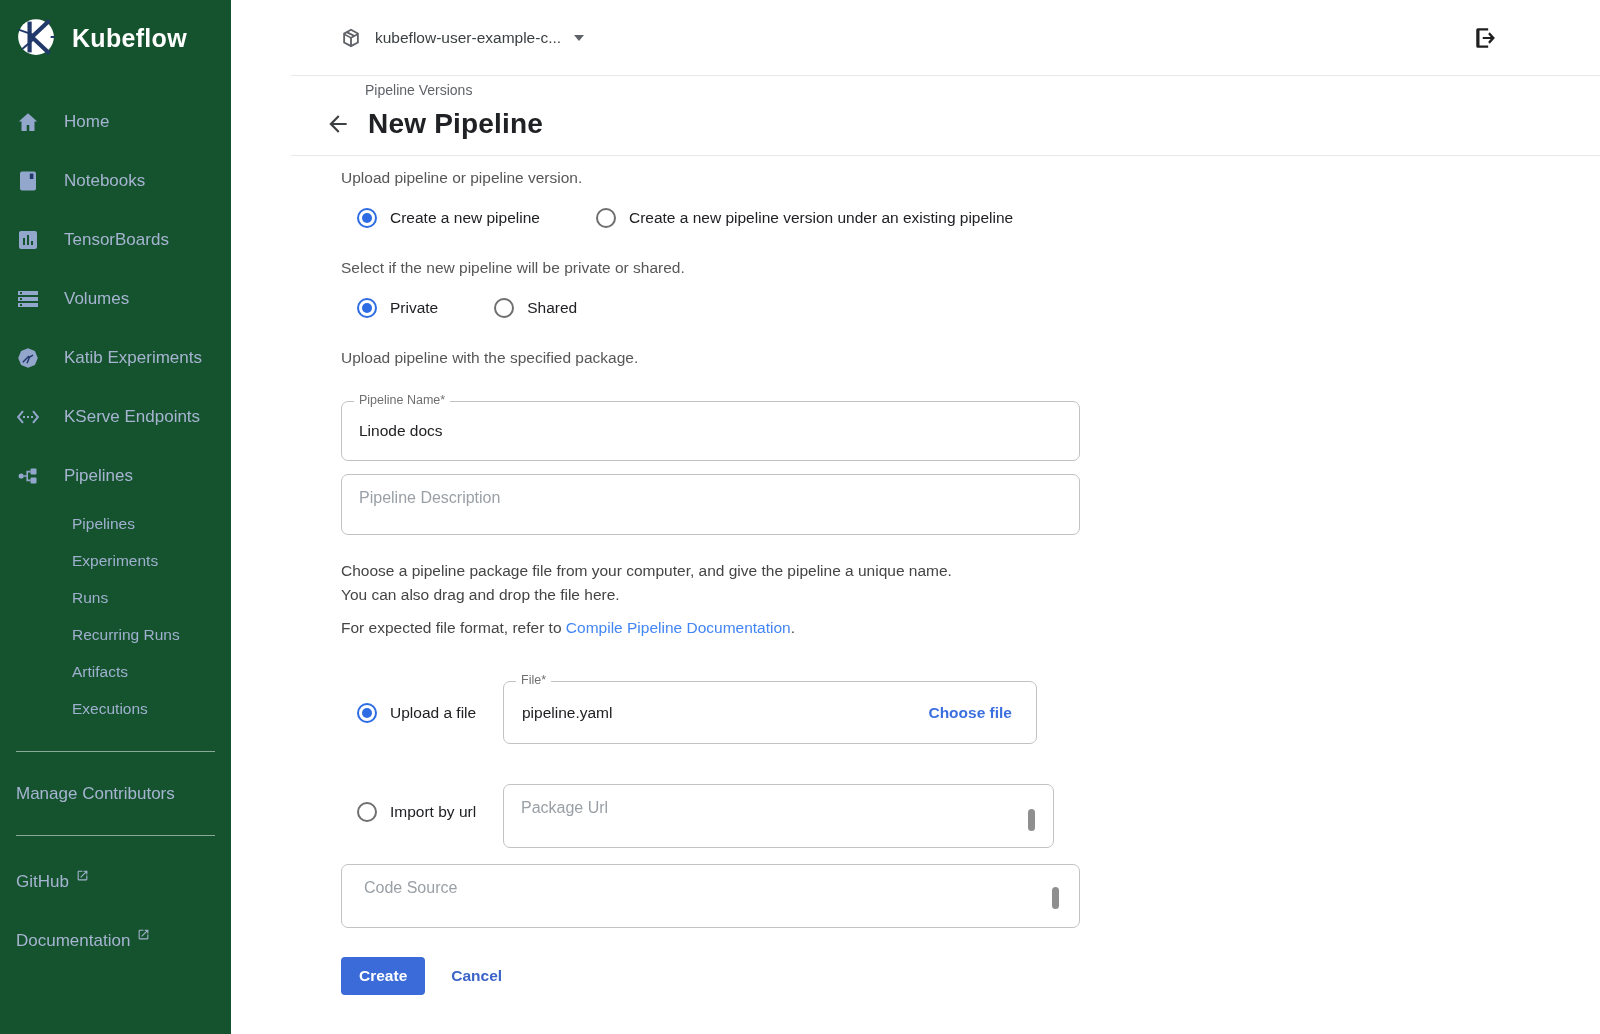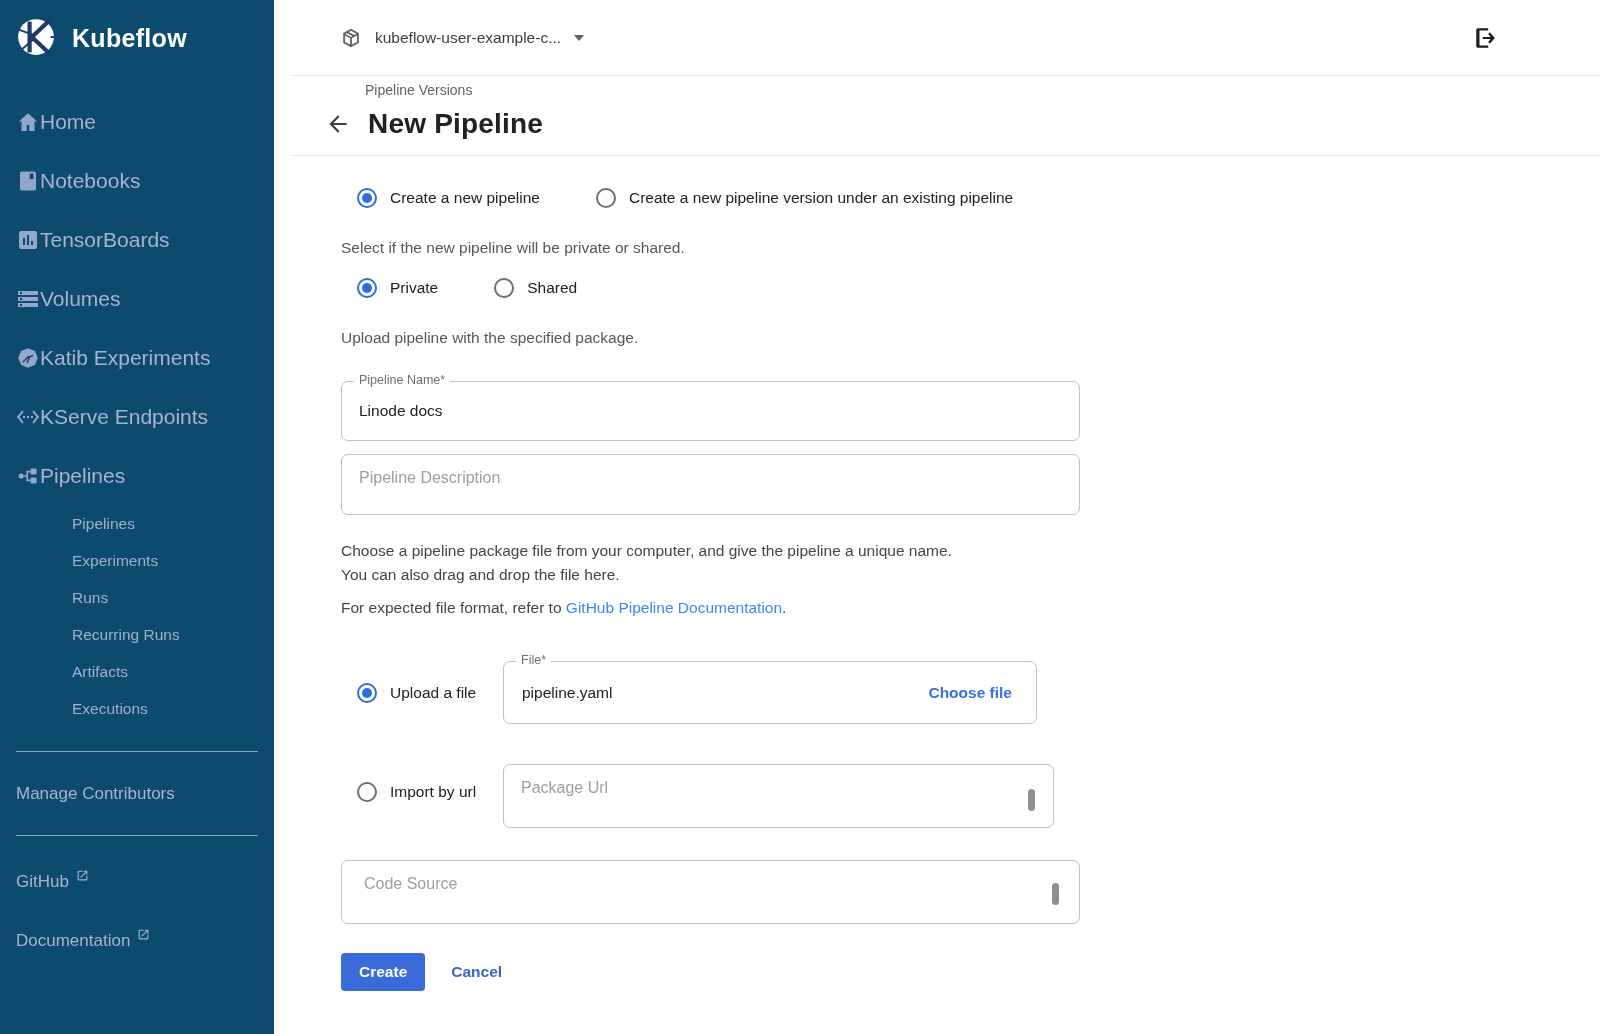--- a/index.html
+++ b/index.html
@@ -5,29 +5,29 @@
   * { box-sizing: border-box; }
   html,body { margin:0; padding:0; }
   body {
     width:1600px; height:1034px;
     font-family:"Liberation Sans", sans-serif;
     background:#ffffff; overflow:hidden; position:relative;
   }
 
   
   .sidebar {
-    position:absolute; left:0; top:0; width:274px; height:1034px;
-    background:#0c4a6e; color:#a6b4d2;text-align:center;
+    position:absolute; left:0; top:0; width:231px; height:1034px;
+    background:#14532d; color:#a6b4d2;text-align:center;
   }
   .logo-row { display:flex; align-items:center; gap:14px; padding:15px 0 0 14px; height:62px; }
   .logo-text { color:#fff; font-size:25px; font-weight:700; letter-spacing:.3px; }
   .nav { margin-top:30px; }
   .nav-item {
-    display:flex; align-items:center; 
-    height:59px; padding:0 16px; font-size:21px; color:#a6b4d2; cursor:pointer;
+    display:flex; align-items:center; gap:24px;
+    height:59px; padding:0 16px; font-size:17px; color:#a6b4d2; cursor:pointer;
   }
   .nav-icon { width:24px; height:24px; color:#93a7cd; flex:0 0 24px; display:flex; align-items:center; justify-content:center; }
   .nav-icon svg { width:24px; height:24px; display:block; }
   .sub-item { height:37px; display:flex; align-items:center; padding-left:72px; font-size:15.5px; color:#9fb0cf; cursor:pointer; }
   .side-divider { border:none; border-top:1px solid rgba(255,255,255,.5); margin:24px 16px 0 16px; }
   .side-link { display:flex; align-items:center; height:59px; padding:0 16px; font-size:17px; color:#a6b4d2; cursor:pointer; }
   .ext-icon { width:13px; height:13px; margin-left:7px; position:relative; top:-6px; color:#a6b4d2; }
   .ext-icon svg { width:13px; height:13px; display:block; }
 
   
@@ -85,21 +85,21 @@
   .radio-cell { display:flex; align-items:center; width:146px; flex:0 0 146px; }
   .file-box { width:534px; height:63px; }
   .file-value { position:absolute; left:18px; top:50%; transform:translateY(-50%); font-size:15.5px; color:#202124; }
   .choose-file { position:absolute; right:24px; top:50%; transform:translateY(-50%); font-size:15.5px; font-weight:700; color:#3b6fe0; background:none; border:none; cursor:pointer; padding:0; font-family:Liberation Sans, sans-serif; }
 
   .url-row { display:flex; align-items:flex-start; margin-top:40px; padding-left:16px; }
   .url-row .radio-cell { padding-top:18px; }
   .url-box { width:551px; height:64px; }
   .scroll-thumb { position:absolute; right:18px; top:24px; width:7px; height:22px; border-radius:4px; background:#8f8f8f; }
 
-  .code-box { width:739px; height:64px; margin-top:32px; }
+  .code-box { width:739px; height:64px; margin-top:16px; }
 
   .btn-row { display:flex; align-items:center; margin-top:29px; }
   .create-btn {
     min-width:78px; height:38px; border:none; border-radius:4px; background:#3b6bd8;
     color:#fff; font-size:15.5px; font-weight:700; cursor:pointer; padding:0 18px;
     font-family:"Liberation Sans", sans-serif;
   }
   .cancel-btn { margin-left:26px; background:none; border:none; color:#3b63c8; font-size:15.5px; font-weight:700; cursor:pointer; padding:0; font-family:"Liberation Sans", sans-serif; }
 </style>
 </head>
@@ -260,20 +260,21 @@
     <button class="back-btn">
       <svg viewBox="0 0 24 24">
           <path fill="currentColor" d="M20 11H7.8l5.6-5.6L12 4l-8 8 8 8 1.4-1.4L7.8 13H20v-2z"></path>
         </svg>
     </button>
     <span class="page-title">New Pipeline</span>
   </div>
 
   <div class="form">
 
+    <p class="helper">Upload pipeline or pipeline version.</p>
     <div class="radio-row">
       <label class="radio-opt">
         <span class="radio checked"></span>
         <span class="radio-label">Create a new pipeline</span>
       </label>
       <label class="radio-opt">
         <span class="radio"></span>
         <span class="radio-label">Create a new pipeline version under an existing pipeline</span>
       </label>
     </div>
@@ -299,21 +300,21 @@
 
     <div class="obox desc-box">
       <textarea class="fval" placeholder="Pipeline Description" style=""></textarea>
     </div>
 
     <div class="pkg-help">
       <p class="helper dark">Choose a pipeline package file from your computer, and give the pipeline a unique name.</p>
       <p class="helper dark">You can also drag and drop the file here.</p>
     </div>
 
-    <p class="format-line"><span>For expected file format, refer to </span><a class="doc-link">GitHub Pipeline Documentation</a><span>.</span></p>
+    <p class="format-line"><span>For expected file format, refer to </span><a class="doc-link">Compile Pipeline Documentation</a><span>.</span></p>
 
     <div class="file-row">
       <label class="radio-opt radio-cell">
         <span class="radio checked"></span>
         <span class="radio-label">Upload a file</span>
       </label>
       <div class="obox file-box">
         <span class="flabel">File*</span>
         <span class="file-value">pipeline.yaml</span>
         <button class="choose-file">Choose file</button>

